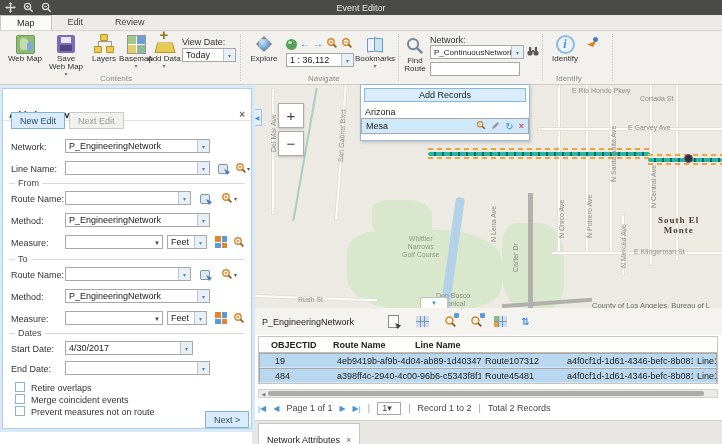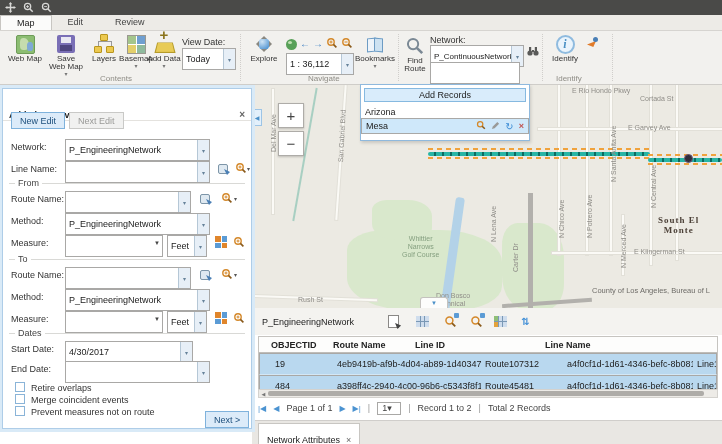--- a/index.html
+++ b/index.html
@@ -16,21 +16,21 @@
   .tab.active{background:#fbfbfa;border:1px solid #c8c6c2;border-bottom:none;color:#222}
   
   .ribbon{position:absolute;left:0;top:31px;right:0;height:54px;background:#f2f1ee;border-bottom:1px solid #cfcdc9;
     background-image:radial-gradient(#e5e3df 0.7px,transparent 0.7px);background-size:4px 4px}
   .rdiv{position:absolute;top:3px;bottom:3px;width:1px;border-left:1px dotted #d0cecb}
   .grouplabel{position:absolute;bottom:1px;font-size:8px;color:#8f8d86}
   .rbtn{position:absolute;display:flex;flex-direction:column;align-items:center;gap:1px;font-size:8px;color:#333;text-align:center;line-height:8px}
   .ric{width:20px;height:20px;position:relative;display:flex;align-items:center;justify-content:center}
   .caret-sm{font-size:6px;color:#777;line-height:5px}
   .smallrow{position:absolute;display:flex;align-items:center;gap:3px}
-  .sel{position:relative;height:14px;border:1px solid #a9a8a6;background:#fff;display:flex;align-items:center;padding:10px 3px;font-size:9px;color:#222}
+  .sel{position:relative;height:14px;border:1px solid #a9a8a6;background:#fff;display:flex;align-items:center;padding:0 3px;font-size:9px;color:#222}
   .sel .caretbox{position:absolute;right:0;top:0;bottom:0;width:12px;background:#e7eff7;border-left:1px solid #b5c7d6;display:flex;align-items:center;justify-content:center;font-size:6px;color:#67839b}
   
   .ic-webmap{width:19px;height:19px;background:#8cbd72;border:1px solid #6e9c58;border-radius:2px;position:relative;overflow:hidden}
   .ic-webmap:before{content:"";position:absolute;left:3px;top:2px;width:9px;height:12px;background:#c5dcae;border-radius:40% 60% 50% 40%}
   .ic-webmap:after{content:"";position:absolute;right:1px;top:6px;width:6px;height:9px;background:#7fa9d6;border-radius:40%}
   .ic-floppy{width:18px;height:18px;background:#7a6fb6;border-radius:2px;position:relative}
   .ic-floppy:before{content:"";position:absolute;left:4px;top:2px;width:10px;height:6px;background:#e9e8f2}
   .ic-floppy:after{content:"";position:absolute;left:3px;bottom:2px;width:12px;height:6px;background:#4f4680}
   .ic-layers{width:20px;height:20px;position:relative}
   .ic-layers i{position:absolute;width:8px;height:7px;background:#ecc94f;border:1px solid #b9961f;border-radius:1px}
@@ -155,20 +155,21 @@
           <line x1="5" y1="3.4" x2="5" y2="6.6" stroke="#d8d8d6" stroke-width="1"></line>
         </svg>
       </span>
     <span class="tb-ic">
         <svg class="mag" width="11" height="11" viewBox="0 0 12 12">
           <circle cx="5" cy="5" r="3.4" stroke="#d8d8d6" stroke-width="1.4"></circle>
           <line x1="7.6" y1="7.6" x2="10.6" y2="10.6" stroke="#d8d8d6" stroke-width="1.6"></line>
           <line x1="3.4" y1="5" x2="6.6" y2="5" stroke="#d8d8d6" stroke-width="1"></line>
         </svg>
       </span>
+    <span class="title">Event Editor</span>
   </div>
 
   <div class="tabsbar">
     <span class="tab active">Map</span>
     <span class="tab">Edit</span>
     <span class="tab">Review</span>
   </div>
 
   <div class="ribbon">
 
@@ -350,21 +351,21 @@
         <span class="map-label" style="left: 18px; top: 67px; transform: rotate(-90deg);">Del Mar Ave</span>
         <span class="map-label" style="left: 85px; top: 77px; transform: rotate(-87deg);">San Gabriel Blvd</span>
         <span class="map-label" style="left: 46px; top: 211px;">Rush St</span>
         <span class="map-label park" style="left: 150px; top: 150px;">Whittier
 Narrows
 Golf Course</span>
         <span class="map-label city" style="left: 406px; top: 130px;">South El
 Monte</span>
         <span class="map-label" style="left: 184px; top: 207px;">Don Bosco
 Technical</span>
-        <span class="map-label attr" style="left: 228px; top: 202px;">County of Los Angeles, Bureau of L</span>
+        <span class="map-label attr" style="left: 228px; top: 217px;">County of Los Angeles, Bureau of L</span>
       </div>
 
     <div class="zoomctrl">
       <div class="zbtn">+</div>
       <div class="zbtn">−</div>
     </div>
     <div class="collapse-left">◀</div>
     <div class="collapse-down">▼</div>
   </div>
 
@@ -571,21 +572,20 @@
         </span>
       </span>
     <span class="t-ic ic-sort" style="margin-left:10px">⇅</span>
   </div>
 
   <div class="dtable">
       <div class="trow head">
         <span class="tcell g0"></span>
         <span class="tcell c0">OBJECTID</span>
         <span class="tcell c2">Route Name</span>
-        <span class="tcell c3">Line ID</span>
         <span class="tcell c4">Line Name</span>
       </div>
       <div class="trow sel">
         <span class="tcell g0"></span>
         <span class="tcell c0">19</span>
         <span class="tcell c1">4eb9419b-af9b-4d04-ab89-1d403476802b</span>
         <span class="tcell c2">Route107312</span>
         <span class="tcell c3">a4f0cf1d-1d61-4346-befc-8b08133e681e</span>
         <span class="tcell c4">Line12320</span>
       </div>

